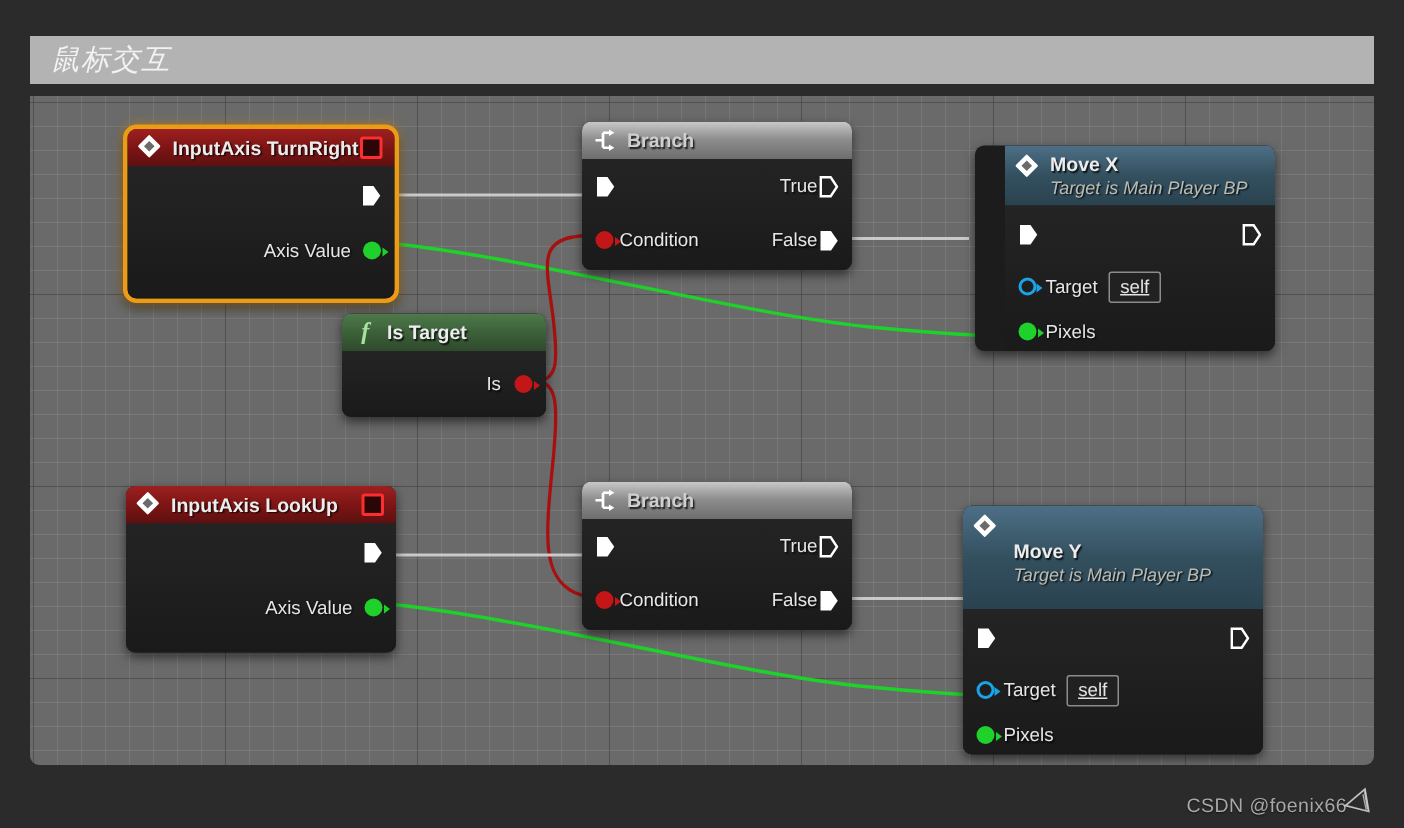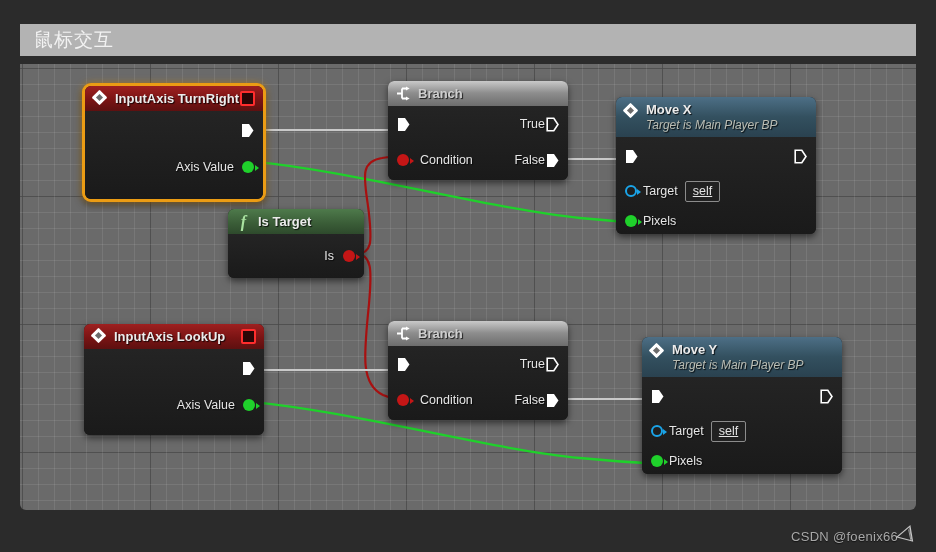--- a/index.html
+++ b/index.html
@@ -10,21 +10,21 @@
     font-family: "Liberation Sans", "DejaVu Sans", sans-serif;
     overflow: hidden;
   }
   #root { position: relative; width: 936px; height: 552px; background: #2b2b2b; }
 
   
   #titlebar {
     position: absolute; left: 20px; top: 24px;
     width: 896px; height: 32px;
     background: #b3b3b3;
-    display: flex; align-items: center;
+    display: flex; align-items: center; font-style: italic;
   }
   #titlebar .title {
     font-size: 19px; color: #f2f2f2; padding-left: 14px;
     letter-spacing: 1px; white-space: nowrap;
   }
 
   
   #graph {
     position: absolute; left: 20px; top: 64px;
     width: 896px; height: 446px;
@@ -93,21 +93,21 @@
   
   .redsq {
     width: 15px; height: 15px; flex: none; margin-left: 6px;
     border: 2px solid #ff2d2d; border-radius: 2px; background: #2a0606;
   }
 
   
   .prow { display: flex; align-items: center; position: relative; height: 30px; padding: 0 9px; }
   .prow.split { justify-content: space-between; }
   .plabel { font-size: 12.5px; color: #e6e6e6; text-shadow: 1px 1px 1px rgba(0,0,0,0.7); }
-  .pleft { display: flex; align-items: center; gap: 7px; }
+  .pleft { display: flex; align-items: center; gap: 0; }
   .pright { display: flex; align-items: center; gap: 1px; }
 
   
   .exec { width: 13px; height: 15px; flex: none; }
   .exec svg { display: block; }
 
   
   .dot { width: 12px; height: 12px; border-radius: 50%; flex: none; position: relative; }
   .dot.green { background: #1fd12b; }
   .dot.red   { background: #c41616; }
@@ -234,21 +234,21 @@
             <span class="exec">
               <svg width="13" height="15" viewBox="0 0 13 15">
                   <path d="M1 1 L8 1 L12.5 7.5 L8 14 L1 14 Z" fill="#ffffff"></path>
                 </svg>
             </span>
           </span>
         </div>
       </div>
     </div>
 
-    <div class="node" style="left:596px; top:33px; width:200px;">
+    <div class="node" style="left:630px; top:33px; width:200px;padding-left:20px;">
       <div class="nhead head-call" style="padding-top:5px; padding-bottom:5px;">
         <span class="ico ico-diamond" style="align-self:flex-start; margin-top:1px;"></span>
         <span class="htext">
           <span class="ntitle">Move X</span>
           <span class="nsub">Target is Main Player BP</span>
         </span>
       </div>
       <div class="nbody" style="height:97px;">
         <div class="prow split" style="height:38px;">
           <span class="pleft">
@@ -360,21 +360,21 @@
               <svg width="13" height="15" viewBox="0 0 13 15">
                   <path d="M1 1 L8 1 L12.5 7.5 L8 14 L1 14 Z" fill="#ffffff"></path>
                 </svg>
             </span>
           </span>
         </div>
       </div>
     </div>
 
     <div class="node" style="left:622px; top:273px; width:200px;">
-      <div class="nhead head-call" style="padding-top:5px; padding-bottom:5px;">
+      <div class="nhead head-call" style="padding-top:5px; padding-bottom:16px;flex-direction:column;">
         <span class="ico ico-diamond" style="align-self:flex-start; margin-top:1px;"></span>
         <span class="htext">
           <span class="ntitle">Move Y</span>
           <span class="nsub">Target is Main Player BP</span>
         </span>
       </div>
       <div class="nbody" style="height:97px;">
         <div class="prow split" style="height:38px;">
           <span class="pleft">
             <span class="exec">

